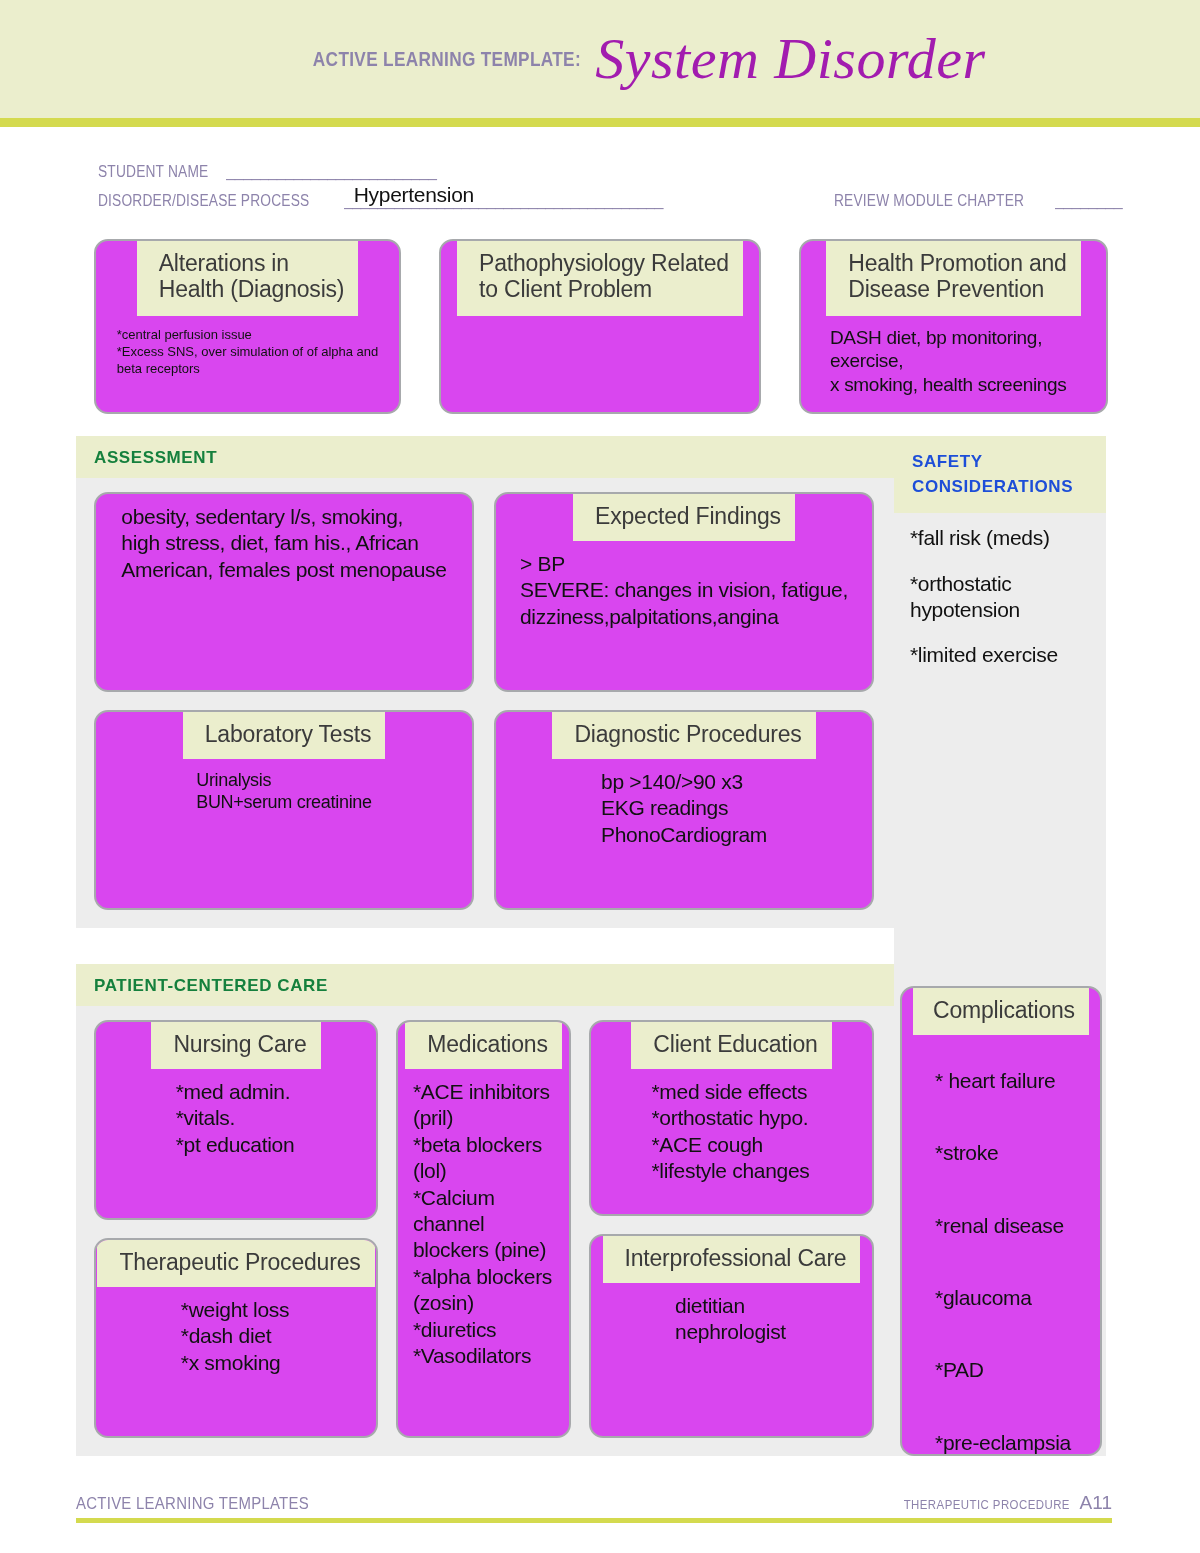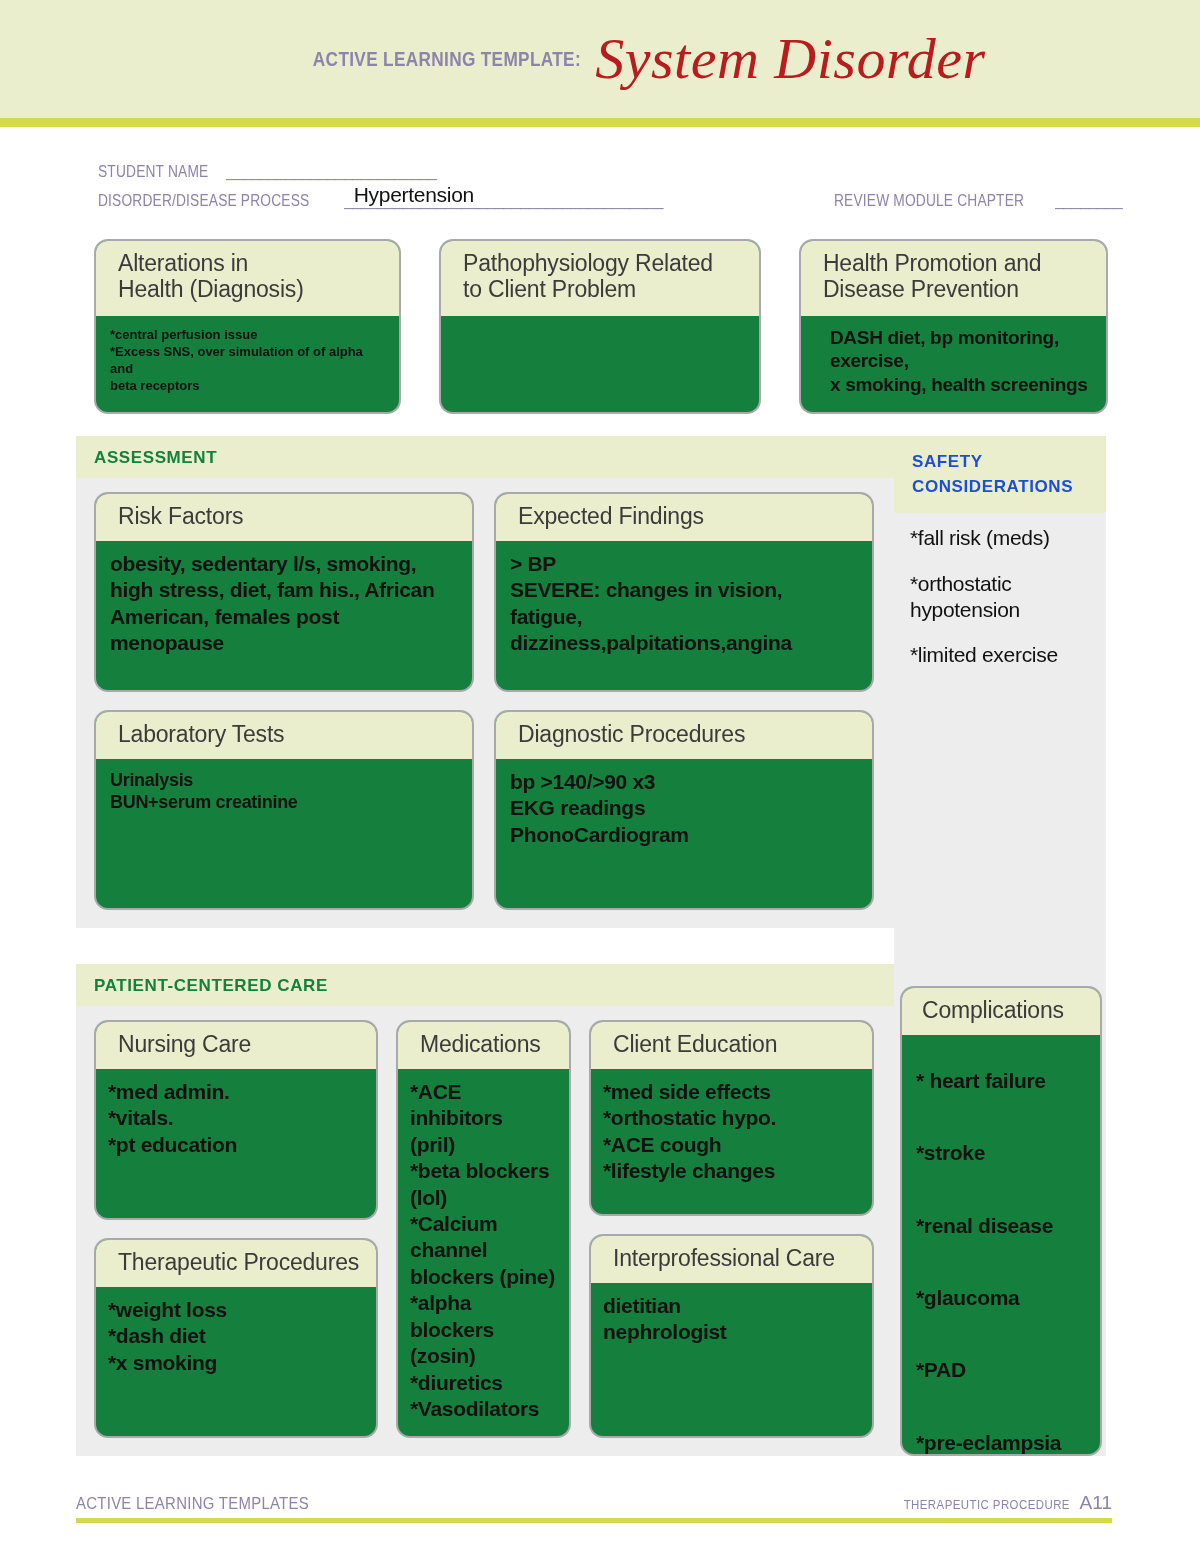--- a/index.html
+++ b/index.html
@@ -32,21 +32,21 @@
     color: #8d83ab;
     transform: scaleX(0.82);
     transform-origin: right center;
     white-space: nowrap;
   }
   .header-title {
     font-family: "Liberation Serif", "DejaVu Serif", serif;
     font-style: italic;
     font-size: 58px;
     font-weight: 400;
-    color: #b91c1c;
+    color: #a21caf;
     letter-spacing: 0.5px;
     white-space: nowrap;
     line-height: 1;
   }
   .header-rule {
     height: 9px;
     background: #d4da4f;
   }
 
   
@@ -90,44 +90,44 @@
     font-size: 21px;
     color: #111111;
     letter-spacing: -0.3px;
   }
   .dash-wrap { position: relative; display: inline-block; }
 
   
   .card {
     border: 2px solid #a7a9ac;
     border-radius: 14px;
-    background: #15803d;
+    background: #d946ef;
     overflow: hidden;
     display: flex;
     flex-direction: column;
+    align-items: center;
   }
   .card-head {
     background: #ebeecd;
     padding: 10px 14px 11px 22px;
     font-size: 23px;
     line-height: 1.12;
     color: #3b3b3b;
     font-weight: 400;
     letter-spacing: -0.2px;
   }
   .card-head.two-line { padding-bottom: 13px; }
   .card-body {
     flex: 1;
     padding: 10px 14px 8px 14px;
     font-size: 21px;
     line-height: 1.26;
     color: #111111;
     white-space: pre-line;
     letter-spacing: -0.3px;
-    font-weight: bold;
   }
   .card-body.small {
     font-size: 13px;
     line-height: 1.33;
     letter-spacing: 0;
   }
 
   
   .top-boxes {
     display: flex;
@@ -335,21 +335,20 @@
 </div>
 
 <div class="main-wrap">
 
   <div class="left-col">
 
     <div class="panel">
       <div class="panel-title">ASSESSMENT</div>
       <div class="assessment-grid">
         <div class="card">
-          <div class="card-head">Risk Factors</div>
           <div class="card-body">obesity, sedentary l/s, smoking,
 high stress, diet, fam his., African
 American, females post menopause</div>
         </div>
         <div class="card">
           <div class="card-head">Expected Findings</div>
           <div class="card-body">&gt; BP
 SEVERE: changes in vision, fatigue,
 dizziness,palpitations,angina</div>
         </div>

